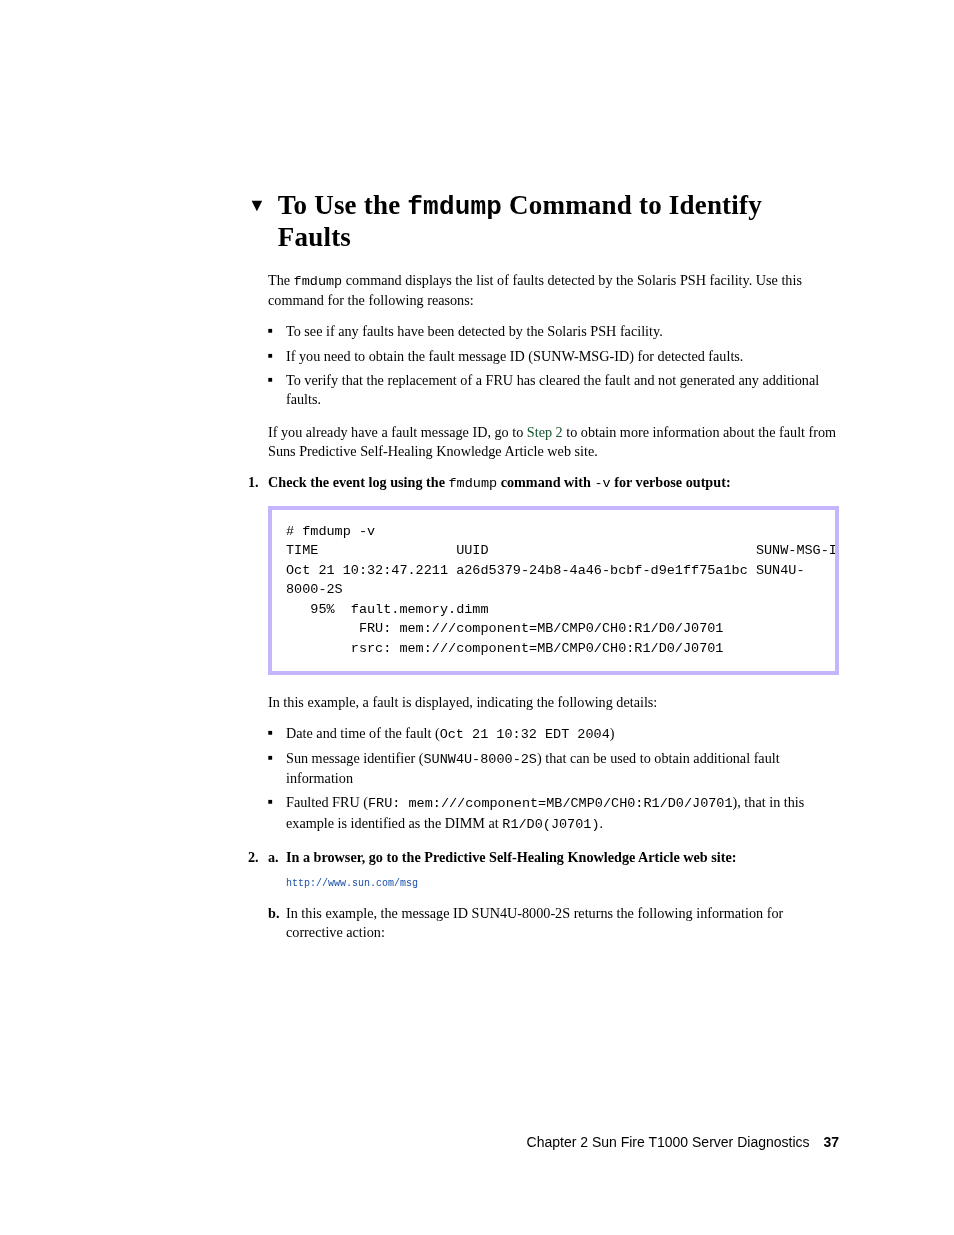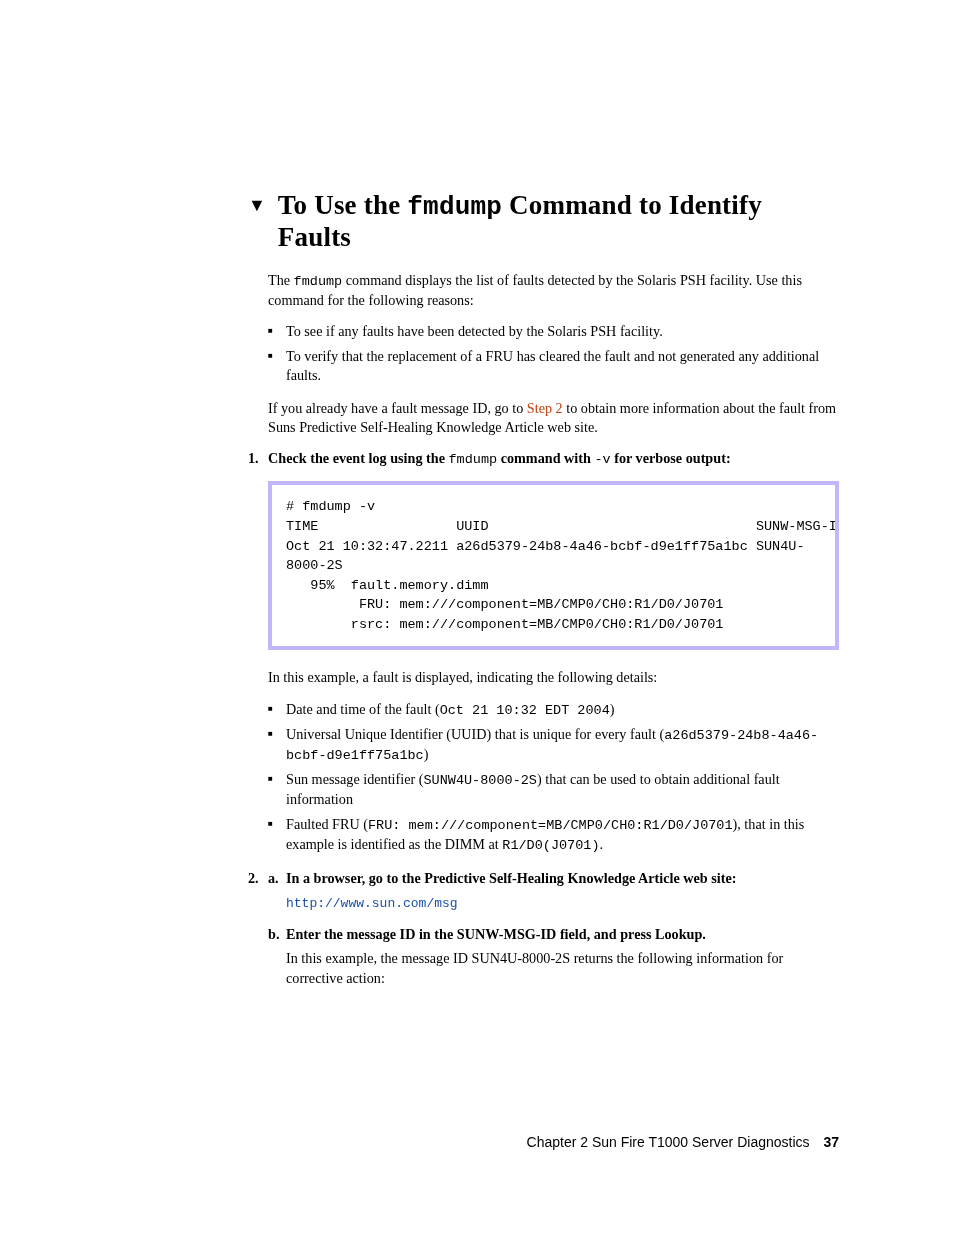--- a/index.html
+++ b/index.html
@@ -64,21 +64,21 @@
     padding-left: 0;
   }
   ul.sq > li::before {
     content: "■";
     position: absolute;
     left: -18px;
     font-size: 8px;
     top: 4px;
   }
   .link {
-    color: #c2410c;
+    color: #14532d;
   }
   ol.steps {
     list-style: none;
     margin: 0;
     padding: 0;
   }
   ol.steps > li {
     font-size: 14.2px;
     line-height: 1.35;
     margin-bottom: 14px;
@@ -123,21 +123,21 @@
   .sub-ol > li .sub-title {
     font-weight: bold;
   }
   .sub-body {
     margin-top: 4px;
     font-weight: normal;
   }
   .urltext {
     color: #1a4fa8;
     font-family: "Courier New", Courier, monospace;
-    font-size: 13px;
+    font-size: 10px;
   }
   .footer {
     position: absolute;
     bottom: 85px;
     right: 115px;
     font-size: 14px;
     font-family: Helvetica, Arial, sans-serif;
   }
   .footer .pn {
     font-weight: bold;
@@ -157,20 +157,21 @@
   </div>
 
   <div class="body">
 
     <p>
       <span>The </span><span class="mono-inline">fmdump</span><span> command displays the list of faults detected by the Solaris PSH facility. Use this command for the following reasons:</span>
     </p>
 
     <ul class="sq">
       <li>To see if any faults have been detected by the Solaris PSH facility.</li>
+      <li>If you need to obtain the fault message ID (SUNW-MSG-ID) for detected faults.</li>
       <li>To verify that the replacement of a FRU has cleared the fault and not generated any additional faults.</li>
     </ul>
 
     <p>
       <span>If you already have a fault message ID, go to </span><span class="link">Step 2</span><span> to obtain more information about the fault from Suns Predictive Self-Healing Knowledge Article web site.</span>
     </p>
 
     <ol class="steps">
       <li>
         <span class="num">1.</span>
@@ -186,23 +187,20 @@
          FRU: mem:///component=MB/CMP0/CH0:R1/D0/J0701
         rsrc: mem:///component=MB/CMP0/CH0:R1/D0/J0701</div>
 
         <p>In this example, a fault is displayed, indicating the following details:</p>
 
         <ul class="sq">
           <li>
             <span>Date and time of the fault (</span><span class="mono-inline">Oct 21 10:32 EDT 2004</span><span>)</span>
           </li>
           <li>
-            <span>Universal Unique Identifier (UUID) that is unique for every fault (</span><span class="mono-inline">a26d5379-24b8-4a46-bcbf-d9e1ff75a1bc</span><span>)</span>
-          </li>
-          <li>
             <span>Sun message identifier (</span><span class="mono-inline">SUNW4U-8000-2S</span><span>) that can be used to obtain additional fault information</span>
           </li>
           <li>
             <span>Faulted FRU (</span><span class="mono-inline">FRU: mem:///component=MB/CMP0/CH0:R1/D0/J0701</span><span>), that in this example is identified as the DIMM at </span><span class="mono-inline">R1/D0(J0701)</span><span>.</span>
           </li>
         </ul>
       </li>
 
       <li>
         <span class="num">2.</span>
@@ -210,21 +208,20 @@
         <ol class="sub-ol">
           <li>
             <span class="alpha">a.</span>
             <span class="sub-title">In a browser, go to the Predictive Self-Healing Knowledge Article web site:</span>
             <div class="sub-body">
               <span class="urltext">http://www.sun.com/msg</span>
             </div>
           </li>
           <li>
             <span class="alpha">b.</span>
-            <span class="sub-title">Enter the message ID in the SUNW-MSG-ID field, and press Lookup.</span>
             <div class="sub-body">In this example, the message ID SUN4U-8000-2S returns the following information for corrective action:</div>
           </li>
         </ol>
       </li>
     </ol>
 
   </div>
 </div>
 
 <div class="footer">

